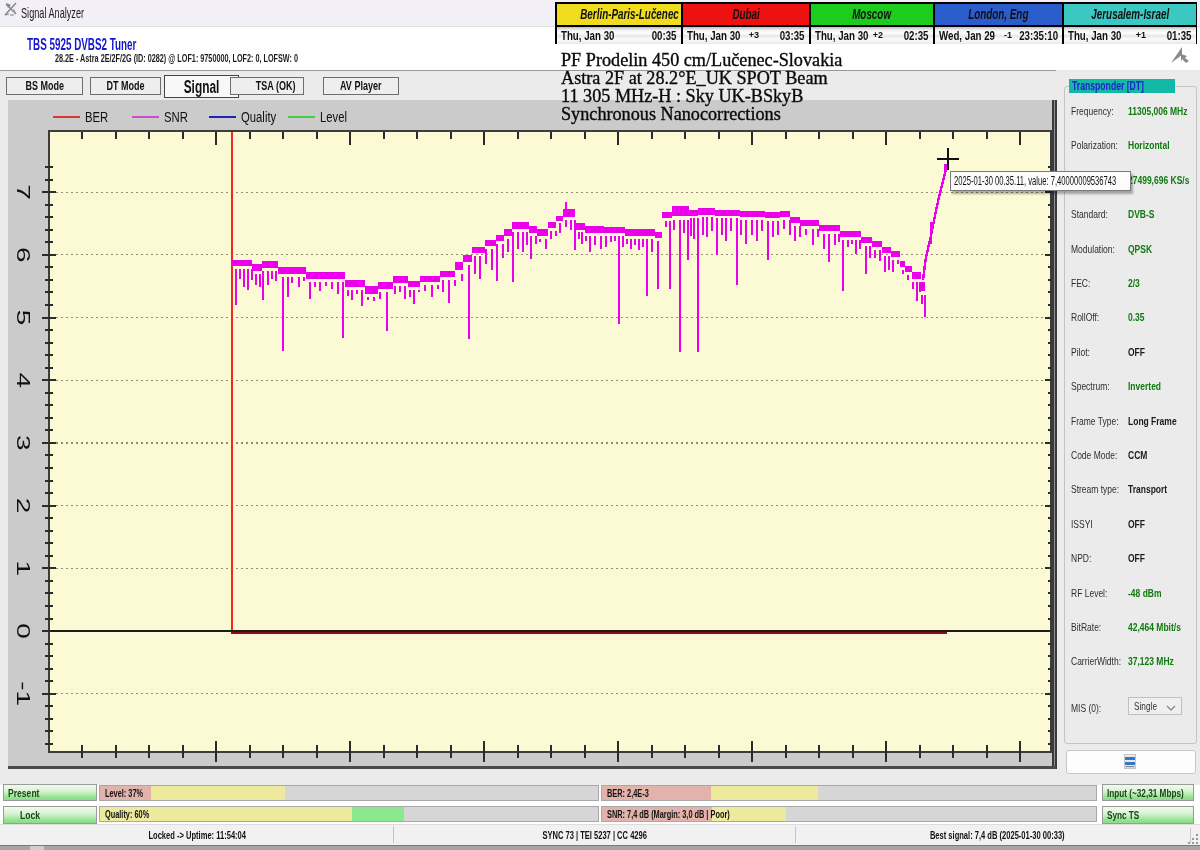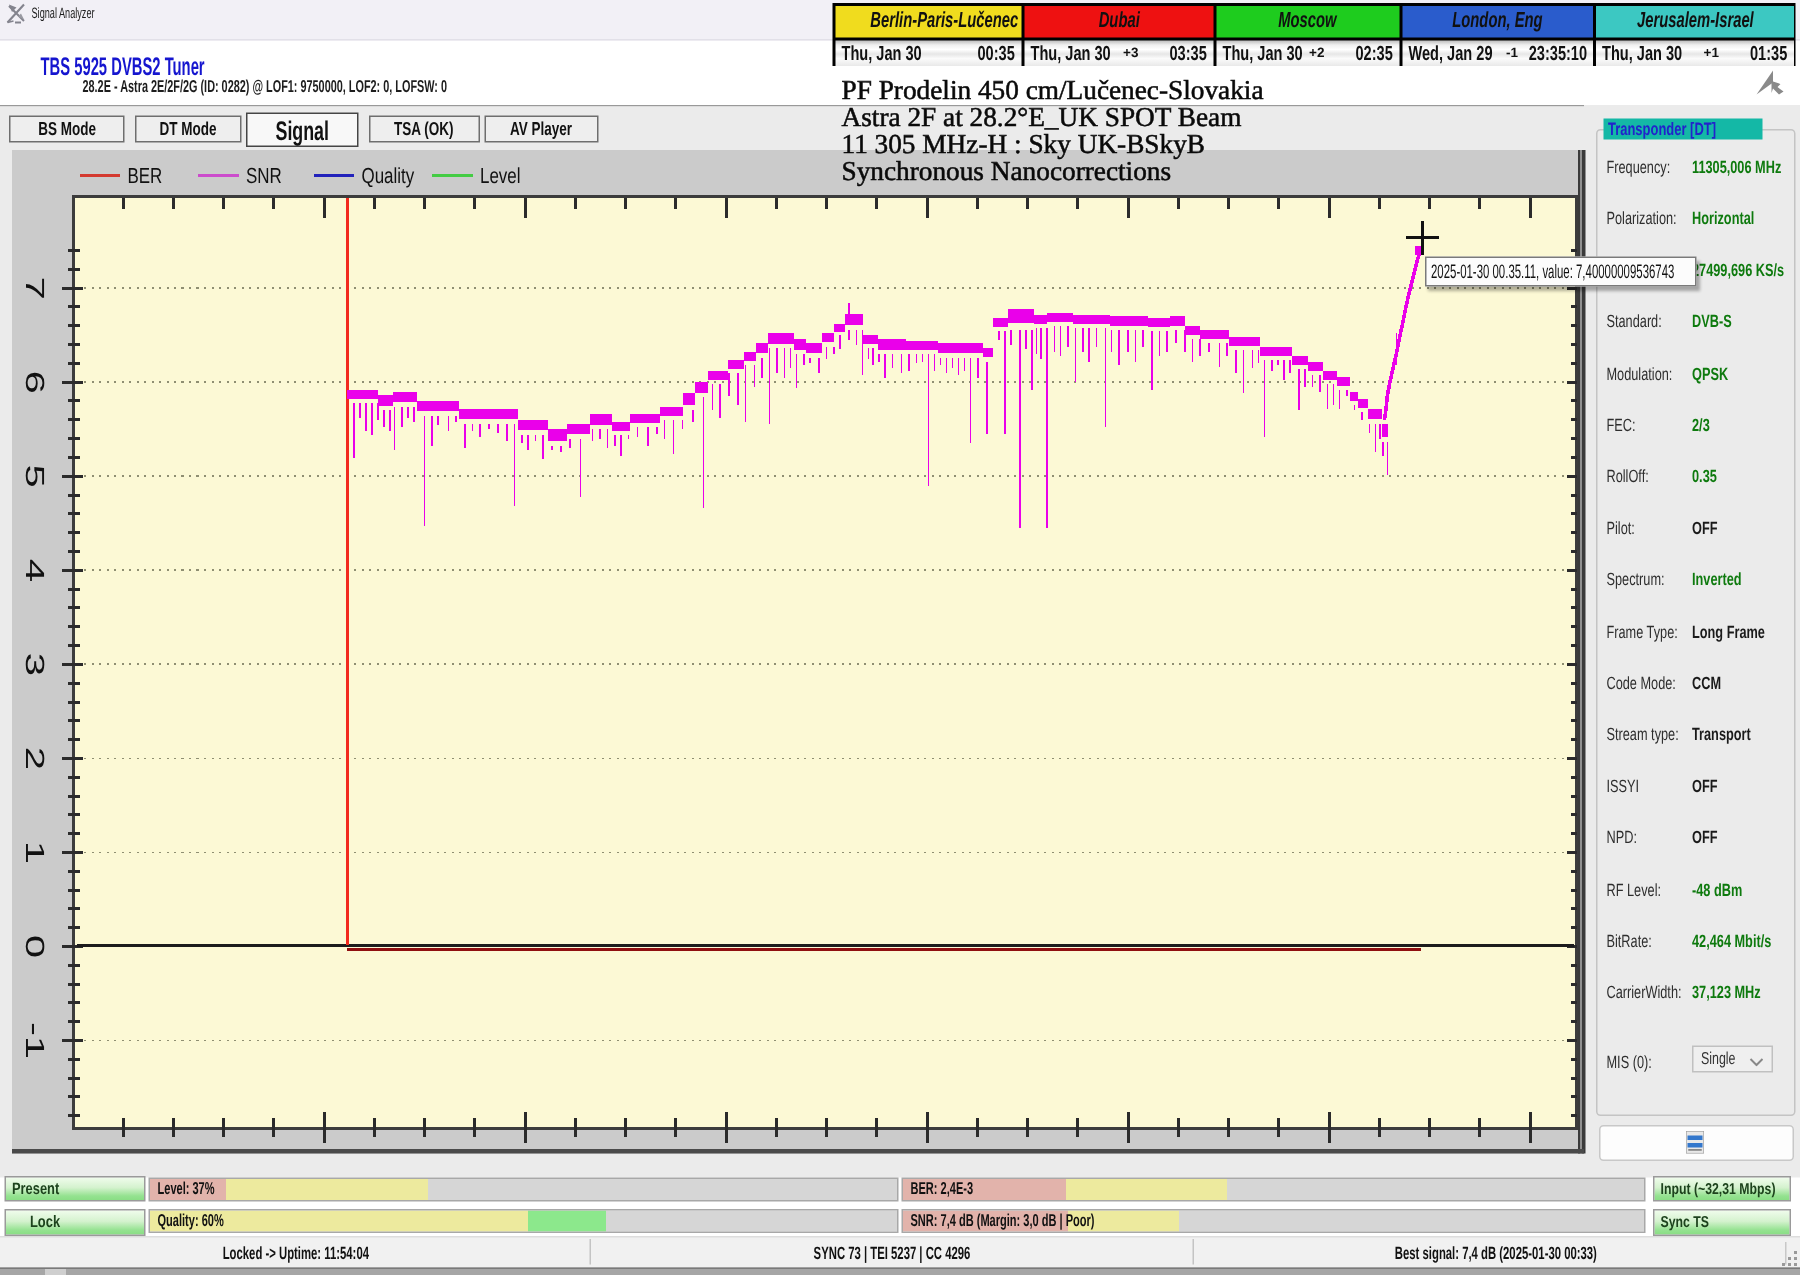--- a/index.html
+++ b/index.html
@@ -6,33 +6,33 @@
   .abs{position:absolute;}
 </style></head>
 <body>
 <div class="abs" style="left:0;top:0;width:1200px;height:26px;background:#f2f0f6;border-bottom:1px solid #e2e0e8;"></div>
 <svg class="abs" style="left:4px;top:1px;" width="14" height="16" viewBox="0 0 14 16">
   <path d="M1 14 L12 2 M2 3 L12 13" stroke="#84848e" stroke-width="1.4"></path>
   <path d="M2 2 L7 4 L4 7 Z" fill="#84848e"></path>
   <path d="M12 12 L8 10 L10 8 Z" fill="#9a9aa2"></path>
   <path d="M1 14 l4 -1 M6 14 h4" stroke="#84848e" stroke-width="1.2"></path>
 </svg>
-<div class="abs" style="left:21px;top:4px;font-size:10px;color:#1c1c1c;"><span style="display:inline-block;transform:scaleX(0.61);transform-origin:0 50%;">Signal Analyzer</span></div>
+<div class="abs" style="left:21px;top:4px;font-size:15px;color:#1c1c1c;"><span style="display:inline-block;transform:scaleX(0.61);transform-origin:0 50%;">Signal Analyzer</span></div>
 
 <div class="abs" style="left:27px;top:35px;font-size:17px;font-weight:bold;color:#1515cf;white-space:nowrap;"><span style="display:inline-block;transform:scaleX(0.58);transform-origin:0 50%;">TBS 5925 DVBS2 Tuner</span></div>
 <div class="abs" style="left:55px;top:52px;font-size:11.5px;font-weight:600;color:#1d1d1d;white-space:nowrap;"><span style="display:inline-block;transform:scaleX(0.63);transform-origin:0 50%;">28.2E - Astra 2E/2F/2G (ID: 0282) @ LOF1: 9750000, LOF2: 0, LOFSW: 0</span></div>
 
 <div class="abs" style="left:0;top:70px;width:1056px;height:1px;background:#999;"></div>
 <div class="abs" style="left:0;top:71px;width:1056px;height:714px;background:#ebebeb;"></div>
 <div class="abs" style="left:1056px;top:70px;width:144px;height:715px;background:#ebebeb;"></div>
 
 <div style="position:absolute;left:6px;top:77px;width:77px;height:18px;background:#eeeeee;border:1px solid #6e6e6e;font-size:12.5px;font-weight:bold;color:#111;text-align:center;line-height:17px;box-sizing:border-box;"><span style="display:inline-block;transform:scaleX(0.72);transform-origin:center;">BS Mode</span></div>
 <div style="position:absolute;left:90px;top:77px;width:71px;height:18px;background:#eeeeee;border:1px solid #6e6e6e;font-size:12.5px;font-weight:bold;color:#111;text-align:center;line-height:17px;box-sizing:border-box;"><span style="display:inline-block;transform:scaleX(0.72);transform-origin:center;">DT Mode</span></div>
 <div style="position:absolute;left:164px;top:75px;width:75px;height:23px;background:#f8f8f8;border:1.5px solid #454545;font-size:18px;font-weight:bold;color:#111;text-align:center;line-height:22px;box-sizing:border-box;"><span style="display:inline-block;transform:scaleX(0.66);transform-origin:center;">Signal Mon.</span></div>
-<div style="position:absolute;left:246px;top:77px;width:74px;height:18px;background:#eeeeee;border:1px solid #6e6e6e;font-size:12.5px;font-weight:bold;color:#111;text-align:center;line-height:17px;box-sizing:border-box;"><span style="display:inline-block;transform:scaleX(0.72);transform-origin:center;">TSA (OK)</span></div>
+<div style="position:absolute;left:230px;top:77px;width:74px;height:18px;background:#eeeeee;border:1px solid #6e6e6e;font-size:12.5px;font-weight:bold;color:#111;text-align:right;line-height:17px;box-sizing:border-box;"><span style="display:inline-block;transform:scaleX(0.72);transform-origin:center;">TSA (OK)</span></div>
 <div style="position:absolute;left:323px;top:77px;width:76px;height:18px;background:#eeeeee;border:1px solid #6e6e6e;font-size:12.5px;font-weight:bold;color:#111;text-align:center;line-height:17px;box-sizing:border-box;"><span style="display:inline-block;transform:scaleX(0.72);transform-origin:center;">AV Player</span></div>
 
 <div class="abs" style="left:8px;top:100px;width:1048px;height:669px;"><svg width="1048" height="669" viewBox="0 0 1048 669" font-family="&quot;Liberation Sans&quot;,sans-serif" shape-rendering="crispEdges">
       <rect x="0" y="0" width="1048" height="669" fill="#cbcbcb"></rect>
       <rect x="41" y="31" width="1002" height="621" fill="#fcf9d5"></rect>
       <line x1="43" y1="92.1" x2="1041" y2="92.1" stroke="#8f8f72" stroke-width="1.2" stroke-dasharray="1.5 3.5"></line>
       <line x1="43" y1="154.8" x2="1041" y2="154.8" stroke="#8f8f72" stroke-width="1.2" stroke-dasharray="1.5 3.5"></line>
       <line x1="43" y1="217.5" x2="1041" y2="217.5" stroke="#8f8f72" stroke-width="1.2" stroke-dasharray="1.5 3.5"></line>
       <line x1="43" y1="280.2" x2="1041" y2="280.2" stroke="#8f8f72" stroke-width="1.2" stroke-dasharray="1.5 3.5"></line>
       <line x1="43" y1="342.9" x2="1041" y2="342.9" stroke="#8f8f72" stroke-width="1.2" stroke-dasharray="1.5 3.5"></line>

